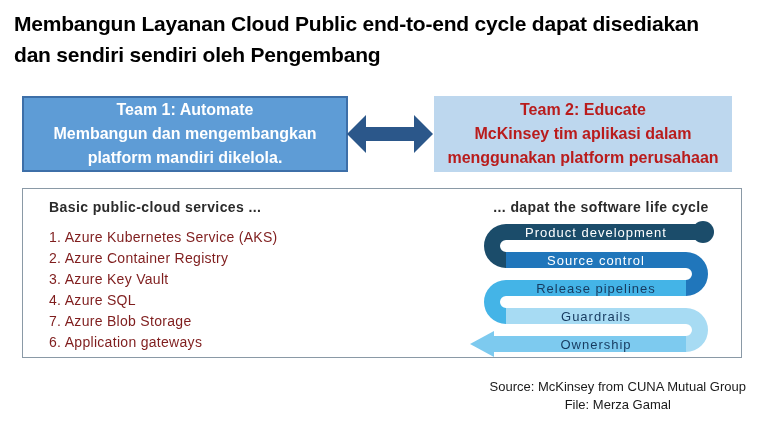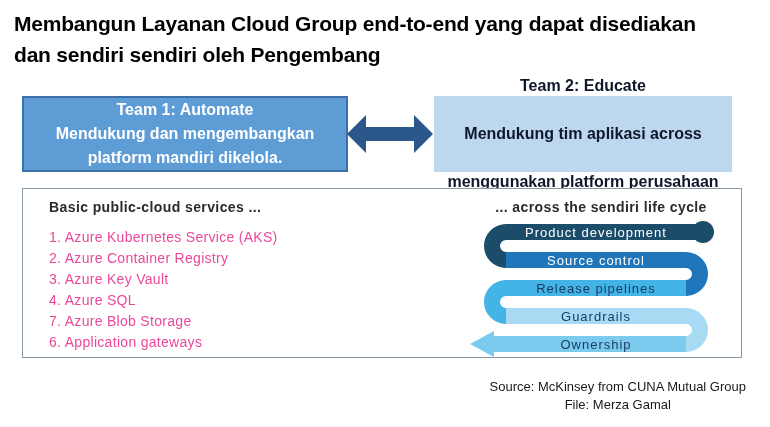--- a/index.html
+++ b/index.html
@@ -12,34 +12,34 @@
     position:absolute;left:14px;top:8px;width:748px;
     font-size:21px;font-weight:bold;color:#000000;line-height:31px;letter-spacing:-0.2px;
   }
   
   .team-box{
     position:absolute;top:96px;height:76px;box-sizing:border-box;
     display:flex;flex-direction:column;justify-content:center;align-items:center;
     font-size:16px;font-weight:bold;line-height:24px;text-align:center;
   }
   .team1{left:22px;width:326px;background:#5E9CD6;border:2px solid #3D6FA8;color:#ffffff;}
-  .team2{left:434px;width:298px;background:#BDD7EE;color:#0f172a;gap:24px;}
+  .team2{left:434px;width:298px;background:#BDD7EE;color:#b91c1c;}
   .double-arrow{position:absolute;left:344px;top:112px;width:92px;height:44px;}
   
   .panel{
     position:absolute;left:22px;top:188px;width:720px;height:170px;box-sizing:border-box;
     background:#ffffff;border:1px solid #8A99A6;
   }
   .left-header{
     position:absolute;left:26px;top:10px;
     font-size:14px;font-weight:bold;color:#2b2b2b;letter-spacing:0.4px;
   }
   .service-list{
     position:absolute;left:26px;top:38px;
-    font-size:14px;color:#ec4899;line-height:21px;letter-spacing:0.3px;
+    font-size:14px;color:#7f1d1d;line-height:21px;letter-spacing:0.3px;
   }
   .right-header{
     position:absolute;left:438px;top:10px;width:280px;text-align:center;
     font-size:14px;font-weight:bold;color:#2b2b2b;letter-spacing:0.4px;
   }
   .snake{position:absolute;left:433px;top:27px;width:300px;height:143px;}
   .snake text{
     font-family:"Liberation Sans",sans-serif;font-size:13px;letter-spacing:1px;
   }
   
@@ -47,54 +47,54 @@
     position:absolute;right:24px;top:378px;text-align:center;
     font-size:13px;color:#1a1a1a;line-height:18px;
   }
 </style>
 </head>
 <body>
 
 <div class="slide">
 
   <div class="title">
-    <div>Membangun Layanan Cloud Group end-to-end yang dapat disediakan</div>
+    <div>Membangun Layanan Cloud Public end-to-end cycle dapat disediakan</div>
     <div>dan sendiri sendiri oleh Pengembang</div>
   </div>
 
   <div class="team-box team1">
     <div>Team 1: Automate</div>
-    <div>Mendukung dan mengembangkan</div>
+    <div>Membangun dan mengembangkan</div>
     <div>platform mandiri dikelola.</div>
   </div>
 
   <svg class="double-arrow" viewBox="0 0 92 44" aria-hidden="true">
     <polygon points="3,22 22,3 22,15 70,15 70,3 89,22 70,41 70,29 22,29 22,41" fill="#2B578A"></polygon>
   </svg>
 
   <div class="team-box team2">
     <div>Team 2: Educate</div>
-    <div>Mendukung tim aplikasi across</div>
+    <div>McKinsey tim aplikasi dalam</div>
     <div>menggunakan platform perusahaan</div>
   </div>
 
   <div class="panel">
 
     <div class="left-header">Basic public-cloud services ...</div>
 
     <div class="service-list">
       <div class="service-item">1. Azure Kubernetes Service (AKS)</div>
       <div class="service-item">2. Azure Container Registry</div>
       <div class="service-item">3. Azure Key Vault</div>
       <div class="service-item">4. Azure SQL</div>
       <div class="service-item">7. Azure Blob Storage</div>
       <div class="service-item">6. Application gateways</div>
     </div>
 
-    <div class="right-header">... across the sendiri life cycle</div>
+    <div class="right-header">... dapat the software life cycle</div>
 
     <svg class="snake" viewBox="0 0 300 143" aria-hidden="true">
 
       <circle cx="247" cy="16" r="11" fill="#1B4C6A"></circle>
       <rect x="50" y="8" width="190" height="16" fill="#1B4C6A"></rect>
       <path d="M 50 8 A 22 22 0 0 0 50 52 L 50 36 A 6 6 0 0 1 50 24 Z" fill="#1B4C6A"></path>
 
       <rect x="50" y="36" width="180" height="16" fill="#2076BB"></rect>
       <path d="M 230 36 A 22 22 0 0 1 230 80 L 230 64 A 6 6 0 0 0 230 52 Z" fill="#2076BB"></path>
 

